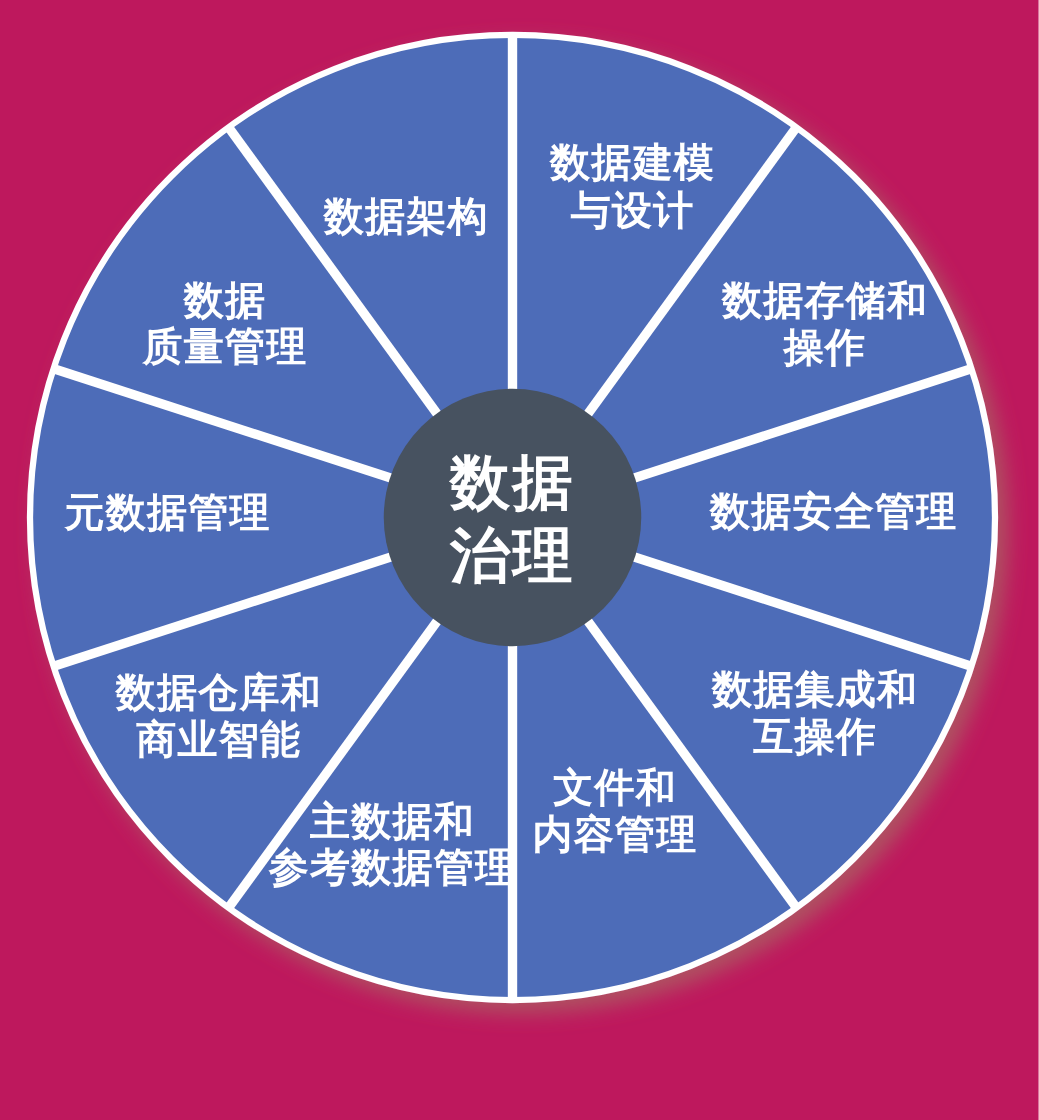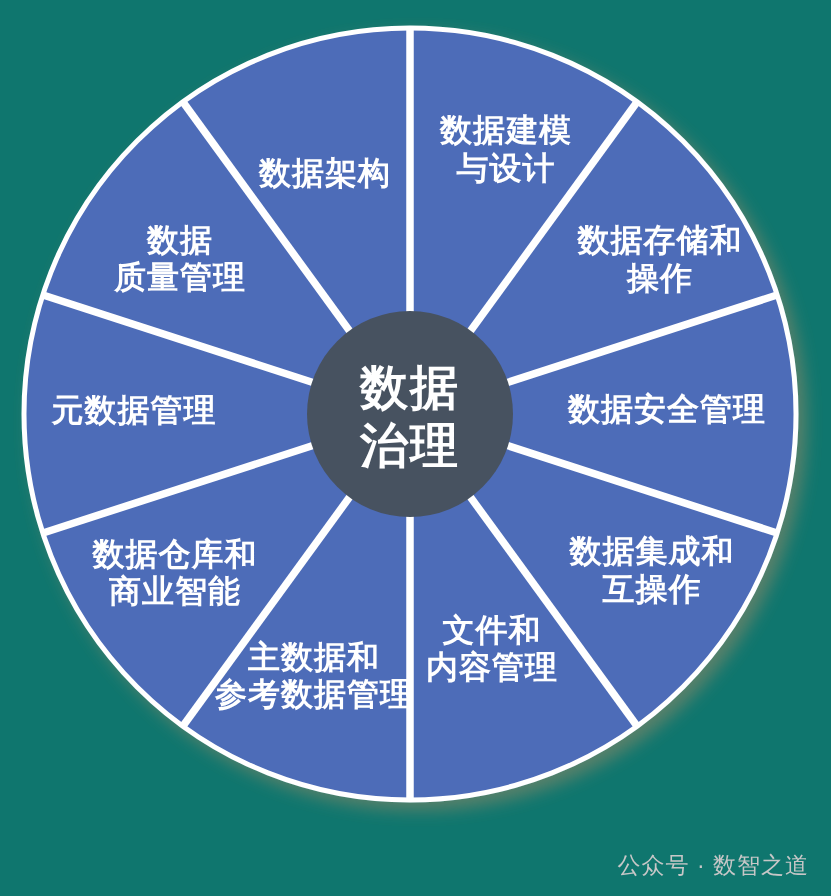--- a/index.html
+++ b/index.html
@@ -5,21 +5,21 @@
   html, body {
     margin: 0;
     padding: 0;
     background: #ffffff;
     font-family: "Liberation Sans", "DejaVu Sans", sans-serif;
   }
   .figure-wrap {
     position: relative;
     width: 831px;
     height: 896px;
-    background: #0f766e;
+    background: #be185d;
     overflow: hidden;
   }
   .wheel-svg {
     position: absolute;
     top: 0;
     left: 0;
     display: block;
   }
   .seg-label {
     font-family: "Liberation Sans", "DejaVu Sans", sans-serif;
@@ -124,15 +124,14 @@
 
       <text class="seg-label" x="325" y="173">数据架构</text>
     </g>
 
     <circle cx="410" cy="414" r="103" fill="#475260"></circle>
     <text class="center-label" x="410" y="387">数据</text>
     <text class="center-label" x="410" y="445">治理</text>
   </svg>
 
 
-  <div class="watermark">公众号 · 数智之道</div>
 
 </div>
 
 </body></html>

